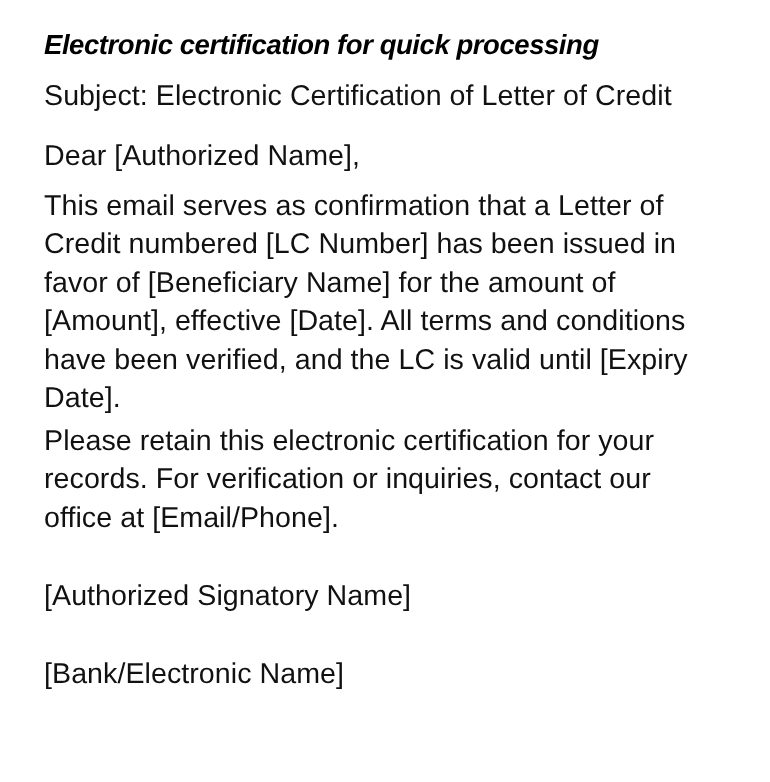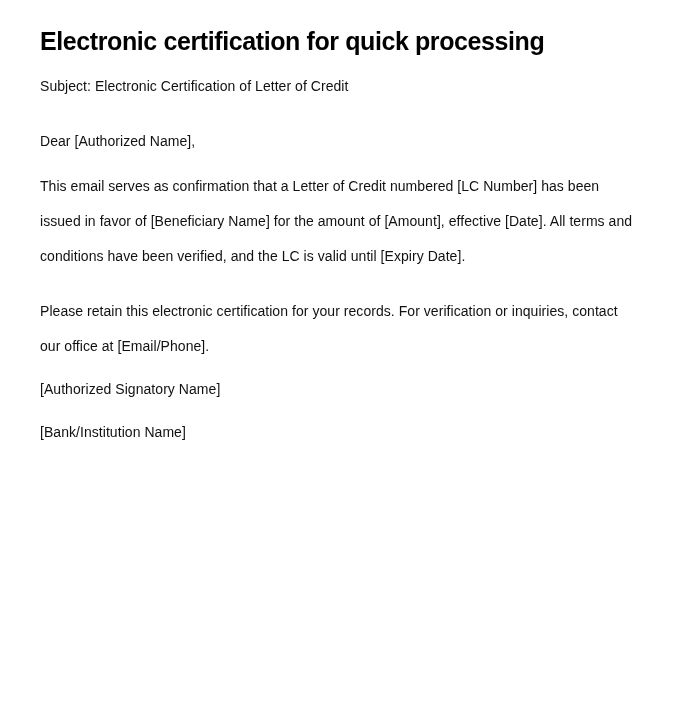--- a/index.html
+++ b/index.html
@@ -20,38 +20,39 @@
       width: 600px;
     }
     .title {
       font-size: 25px;
       font-weight: bold;
       letter-spacing: -0.4px;
       margin: 0;
       line-height: 32px;
       padding-top: 1px;
       color: #000000;
+      font-style: italic;
     }
     .p {
-      font-size: 14px;
+      font-size: 26px;
       line-height: 35px;
       margin: 0;
       letter-spacing: 0.05px;
     }
     .subject { margin-top: 12px; }
     .greeting { margin-top: 20px; }
     .body1 { margin-top: 10px; }
-    .body2 { margin-top: 20px; }
+    .body2 { margin-top: 4px; }
     .closing { margin-top: 20px; }
-    .sig { margin-top: 8px; }
+    .sig { margin-top: 36px; }
   </style>
 </head>
 <body>
 
 <div class="page">
   <h1 class="title">Electronic certification for quick processing</h1>
   <p class="p subject">Subject: Electronic Certification of Letter of Credit</p>
   <p class="p greeting">Dear [Authorized Name],</p>
   <p class="p body1">This email serves as confirmation that a Letter of Credit numbered [LC Number] has been issued in favor of [Beneficiary Name] for the amount of [Amount], effective [Date]. All terms and conditions have been verified, and the LC is valid until [Expiry Date].</p>
   <p class="p body2">Please retain this electronic certification for your records. For verification or inquiries, contact our office at [Email/Phone].</p>
   <p class="p sig">[Authorized Signatory Name]</p>
-  <p class="p sig">[Bank/Institution Name]</p>
+  <p class="p sig">[Bank/Electronic Name]</p>
 </div>
 
 </body></html>

